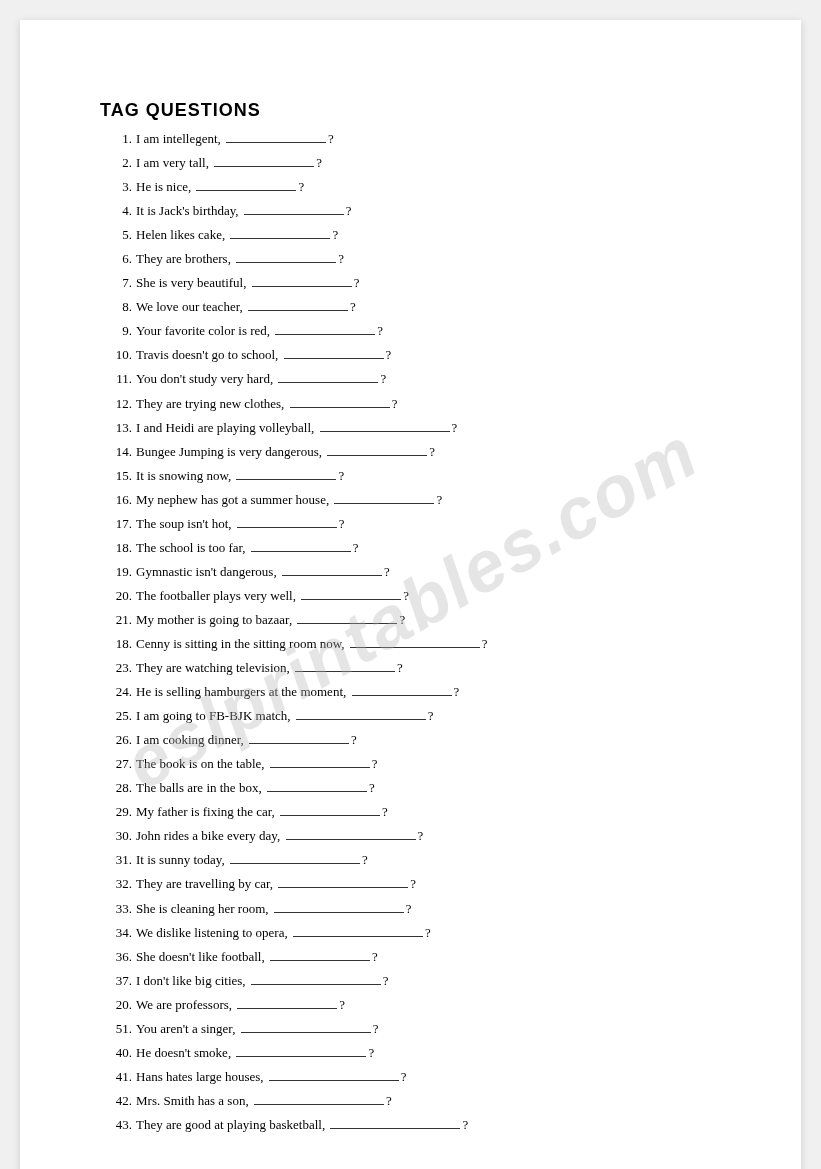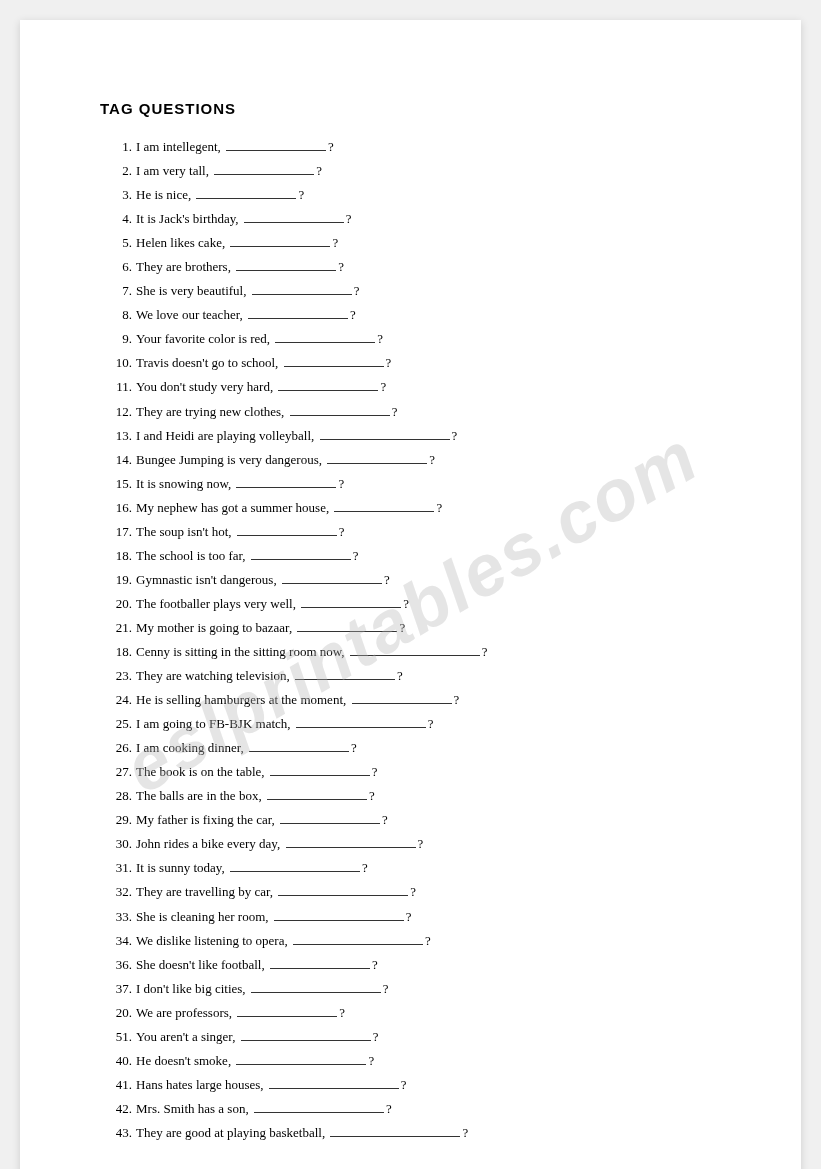--- a/index.html
+++ b/index.html
@@ -37,23 +37,23 @@
       font-family: Arial, sans-serif;
       font-style: italic;
       font-weight: bold;
       white-space: nowrap;
       pointer-events: none;
       z-index: 10;
       letter-spacing: 2px;
     }
 
     .title {
-      font-size: 15px;
+      font-size: 18px;
       font-weight: bold;
-      margin-bottom: 18px;
+      margin-bottom: 6px;
       font-family: Arial, sans-serif;
       letter-spacing: 1px;
     }
 
     .questions-list {
       list-style: none;
       counter-reset: none;
     }
 
     .question-item {

